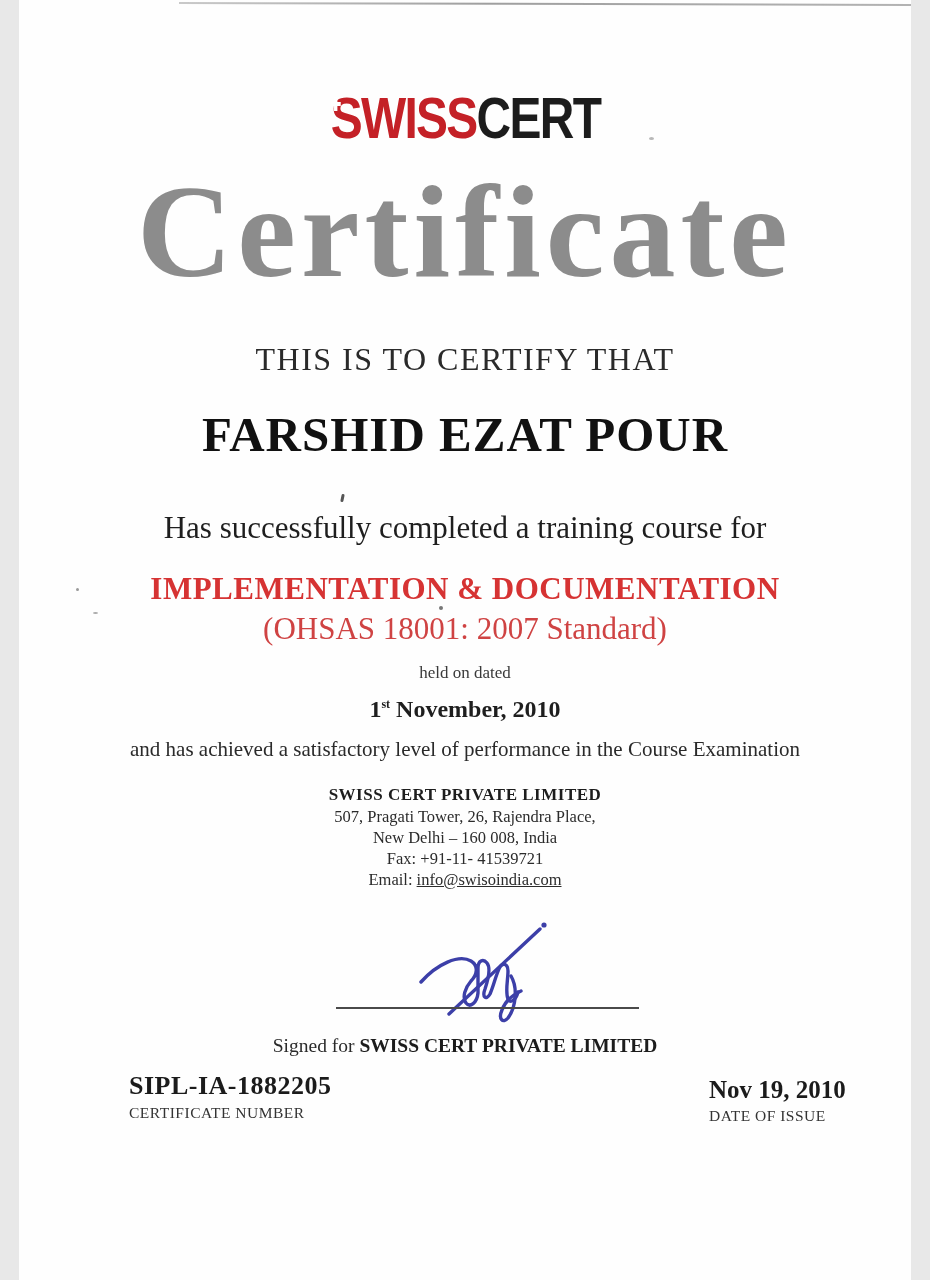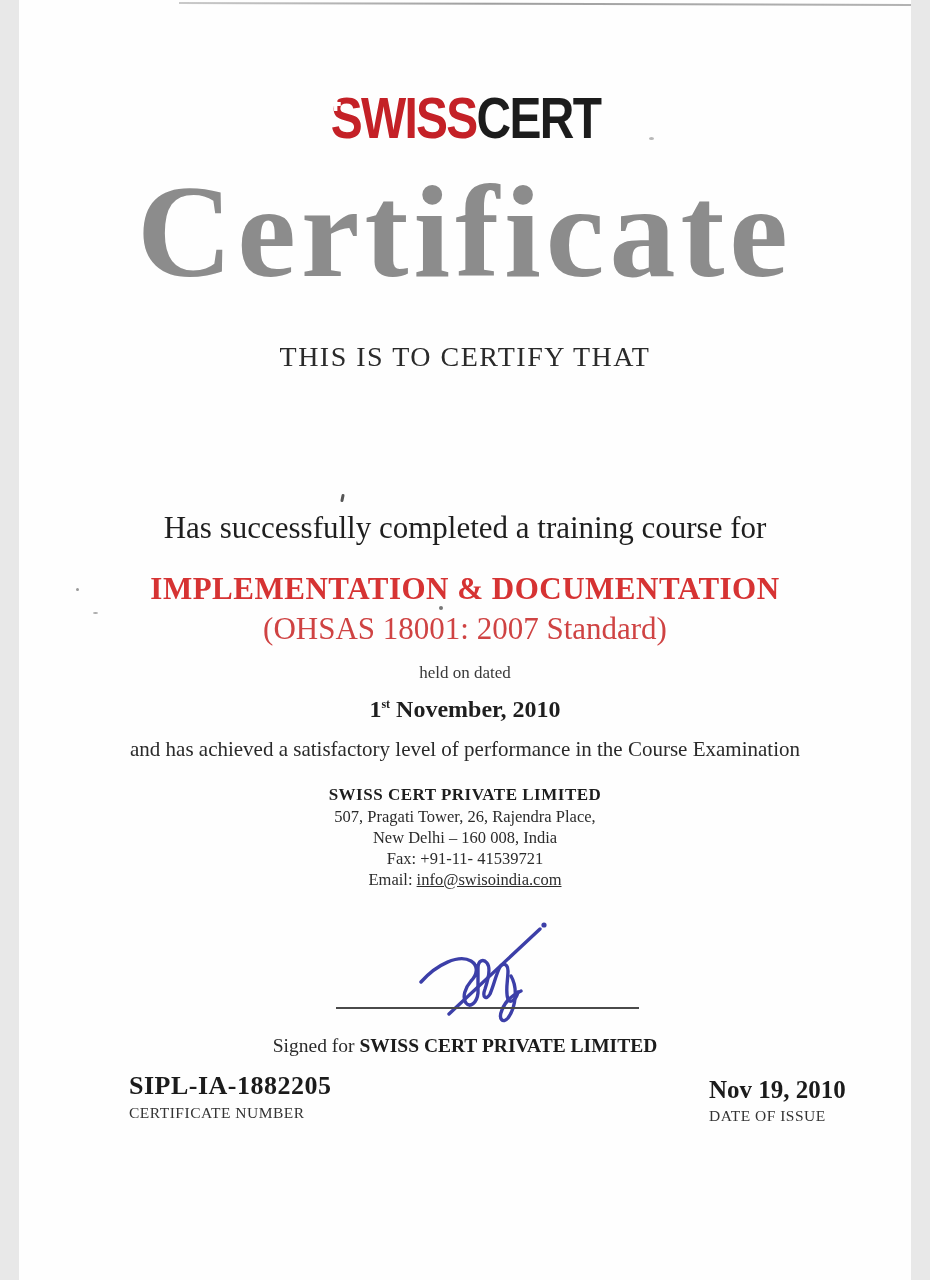--- a/index.html
+++ b/index.html
@@ -36,21 +36,21 @@
   .swiss-cross { position: absolute; left: 0px; top: 7px; width: 12px; height: 14px; }
   .swiss-cross .cross-v { position: absolute; left: 4px; top: 0; width: 4px; height: 14px; background: #fff; }
   .swiss-cross .cross-h { position: absolute; left: 0; top: 5px; width: 12px; height: 4px; background: #fff; }
 
   .title {
     top: 166px; margin: 0;
     font-size: 132px; font-weight: 700; line-height: 1;
     letter-spacing: 5px; color: #8c8c8c;
   }
 
-  .certify-line { top: 341px; font-size: 28px; letter-spacing: 1.5px; color: #2a2a2a; }
+  .certify-line { top: 341px; font-size: 32px; letter-spacing: 1.5px; color: #2a2a2a; }
 
   .recipient { top: 406px; font-size: 49px; font-weight: 700; letter-spacing: 1px; color: #111; }
 
   .course-intro { top: 510px; font-size: 31px; color: #1e1e1e; }
 
   .course-title { top: 571px; font-size: 31px; font-weight: 700; letter-spacing: 0.5px; color: #d63333; }
   .course-standard { top: 611px; font-size: 31px; color: #cf4343; }
 
   .held-on { top: 663px; font-size: 17px; color: #3a3a3a; }
 
@@ -98,20 +98,21 @@
         <span class="cross-v"></span>
           <span class="cross-h"></span>
       </span>
     </span>
   </div>
 
   <h1 class="centered title">Certificate</h1>
 
   <div class="centered certify-line">THIS IS TO CERTIFY THAT</div>
 
+  <div class="centered recipient">FARSHID EZAT POUR</div>
 
   <div class="centered course-intro">Has successfully completed a training course for</div>
 
   <div class="centered course-title">IMPLEMENTATION &amp; DOCUMENTATION</div>
 
   <div class="centered course-standard">(OHSAS 18001: 2007 Standard)</div>
 
   <div class="centered held-on">held on dated</div>
 
   <div class="centered course-date"><span>1</span><sup>st</sup>

